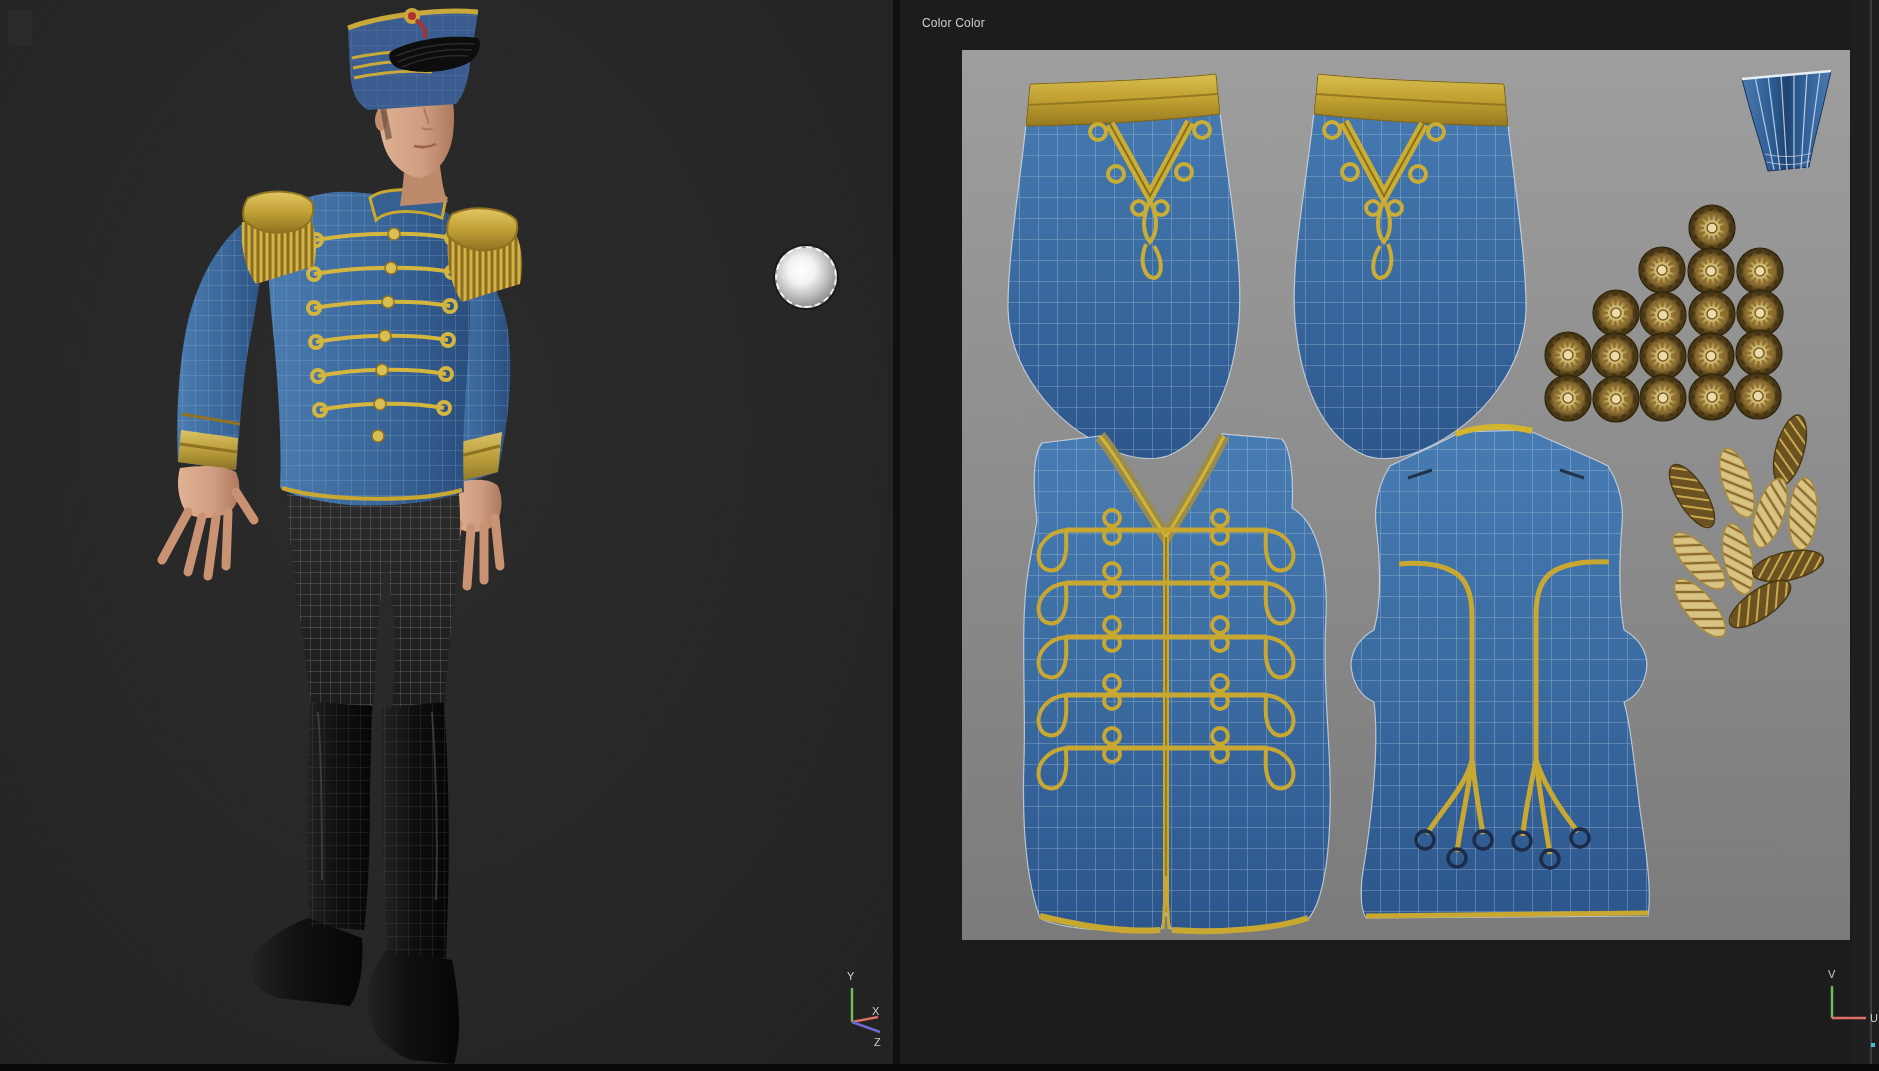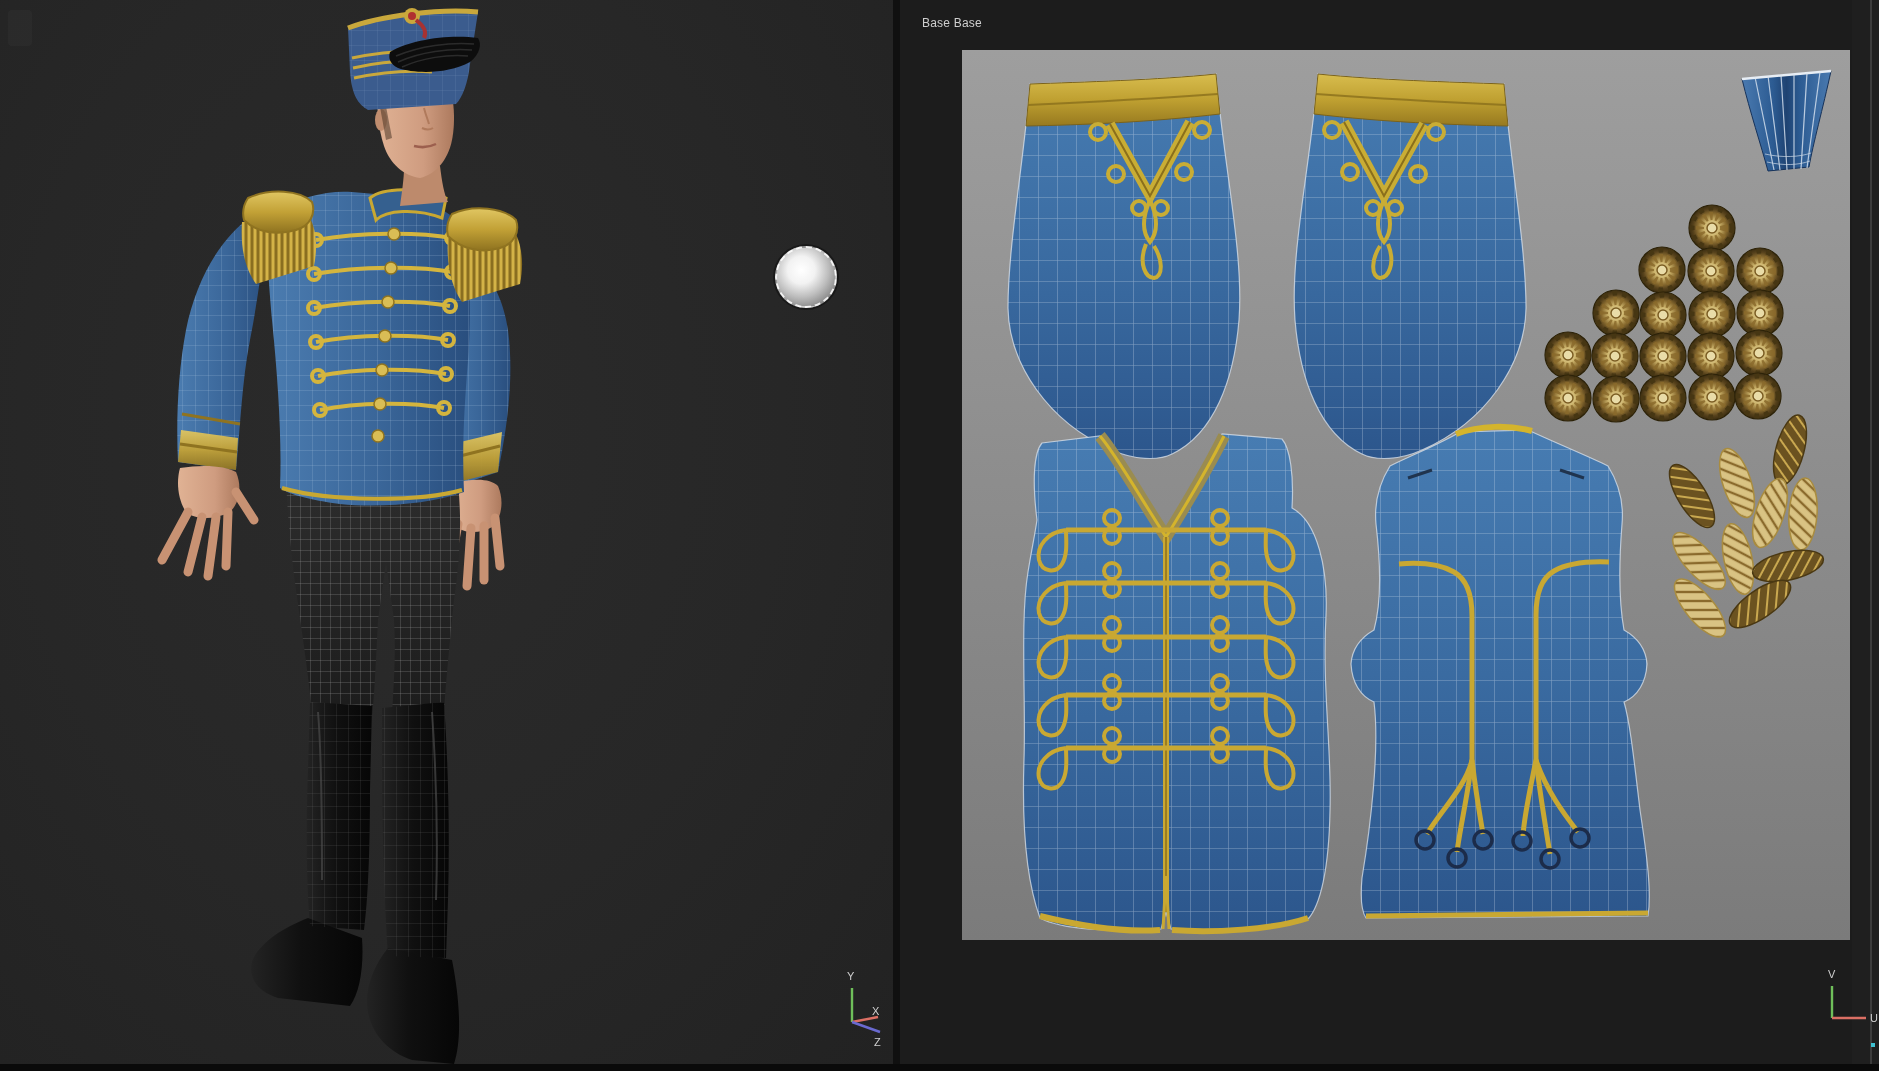--- a/index.html
+++ b/index.html
@@ -227,21 +227,21 @@
       <line class="ax-b" x1="14" y1="56" x2="42" y2="66"></line>
       <text class="gz-t" x="9" y="14">Y</text>
       <text class="gz-t" x="34" y="49">X</text>
       <text class="gz-t" x="36" y="80">Z</text>
     </svg>
   </div>
 
   <div class="divider"></div>
 
   <div class="viewport-uv">
-    <div class="uv-header">Base Base</div>
+    <div class="uv-header">Color Color</div>
 
     <div class="uv-canvas">
       <svg width="888" height="890" viewBox="0 0 888 890">
         <defs>
           <linearGradient id="bluG" x1="0" y1="0" x2="0" y2="1">
             <stop offset="0" stop-color="#477cb2"></stop>
               <stop offset=".5" stop-color="#3a6ba1"></stop>
               <stop offset="1" stop-color="#2c568c"></stop>
           </linearGradient>
           <linearGradient id="goldB" x1="0" y1="0" x2="0" y2="1">

